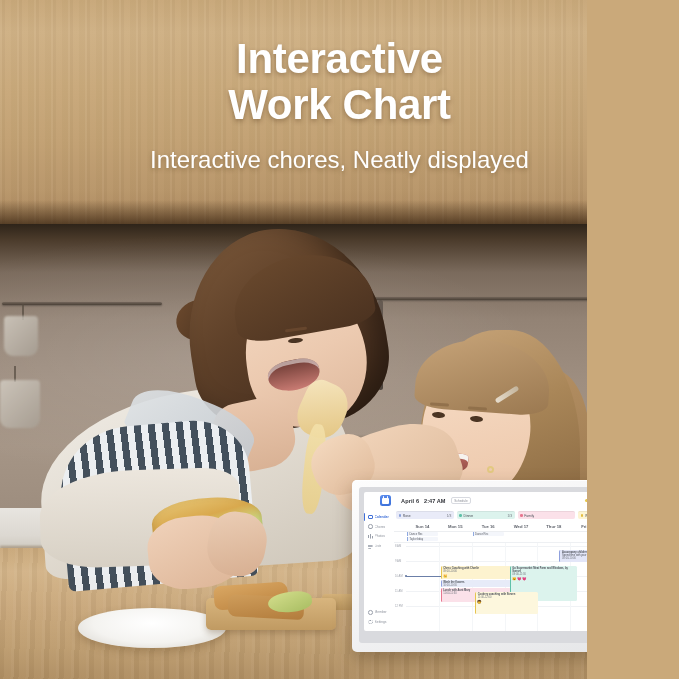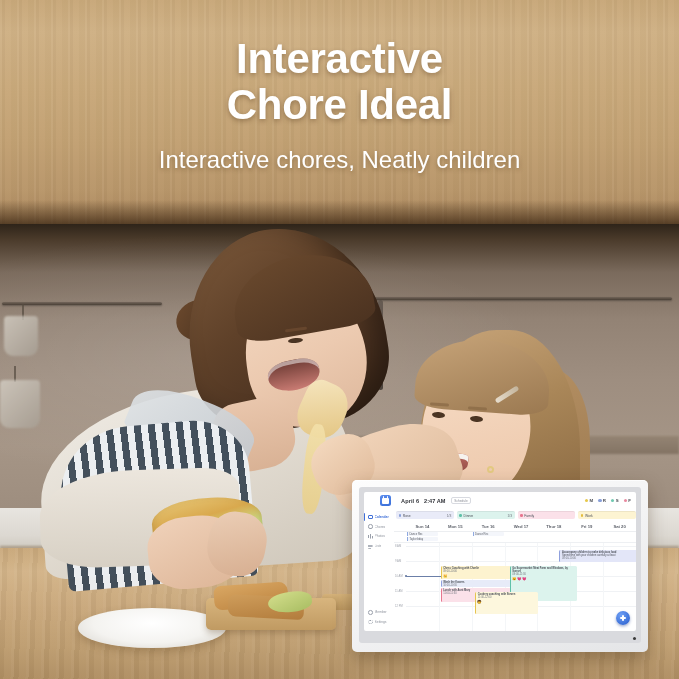--- a/index.html
+++ b/index.html
@@ -7,21 +7,21 @@
   body {
     width: 679px;
     height: 679px;
     overflow: hidden;
     font-family: "Liberation Sans", sans-serif;
     background: #caa97a;
   }
 
   .poster {
     position: relative;
-    width: 679px;
+    width: 587px;
     height: 679px;
     overflow: hidden;
   }
 
   
   .bg-wood-top {
     position: absolute; left: 0; top: 0; width: 679px; height: 228px;
     background:
       linear-gradient(180deg, #c8a87a 0%, #cfb185 14%, #c9a97b 38%, #c2a173 62%, #b8966a 84%, #a8855c 100%);
   }
@@ -610,24 +610,24 @@
 
   <div class="plate"></div>
   <div class="board2"></div>
   <div class="board"></div>
   <div class="toast-a"></div>
   <div class="toast-b"></div>
   <div class="avocado"></div>
 
   <div class="headline">
     <span>Interactive</span>
-    <span class="l2">Chore Ideal</span>
+    <span class="l2">Work Chart</span>
   </div>
   <div class="subtitle">
-    <span>Interactive chores, Neatly children</span>
+    <span>Interactive chores, Neatly displayed</span>
   </div>
 
   <div class="tablet">
     <div class="tablet-inner">
       <div class="tablet-led"></div>
       <div class="screen">
 
         <div class="topbar">
           <div class="app-icon"></div>
           <div class="date-text">April 6</div>

